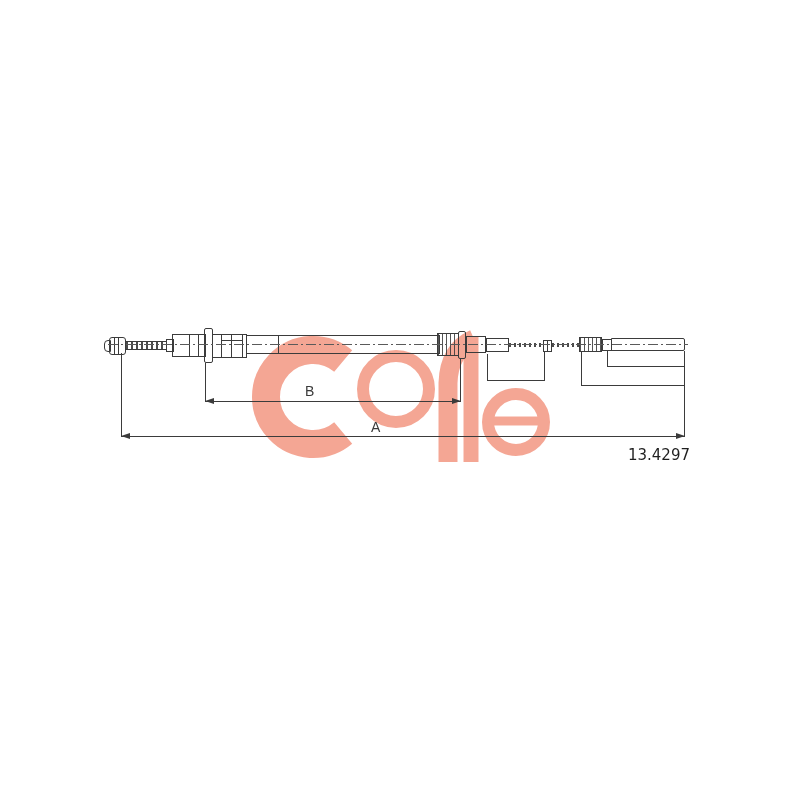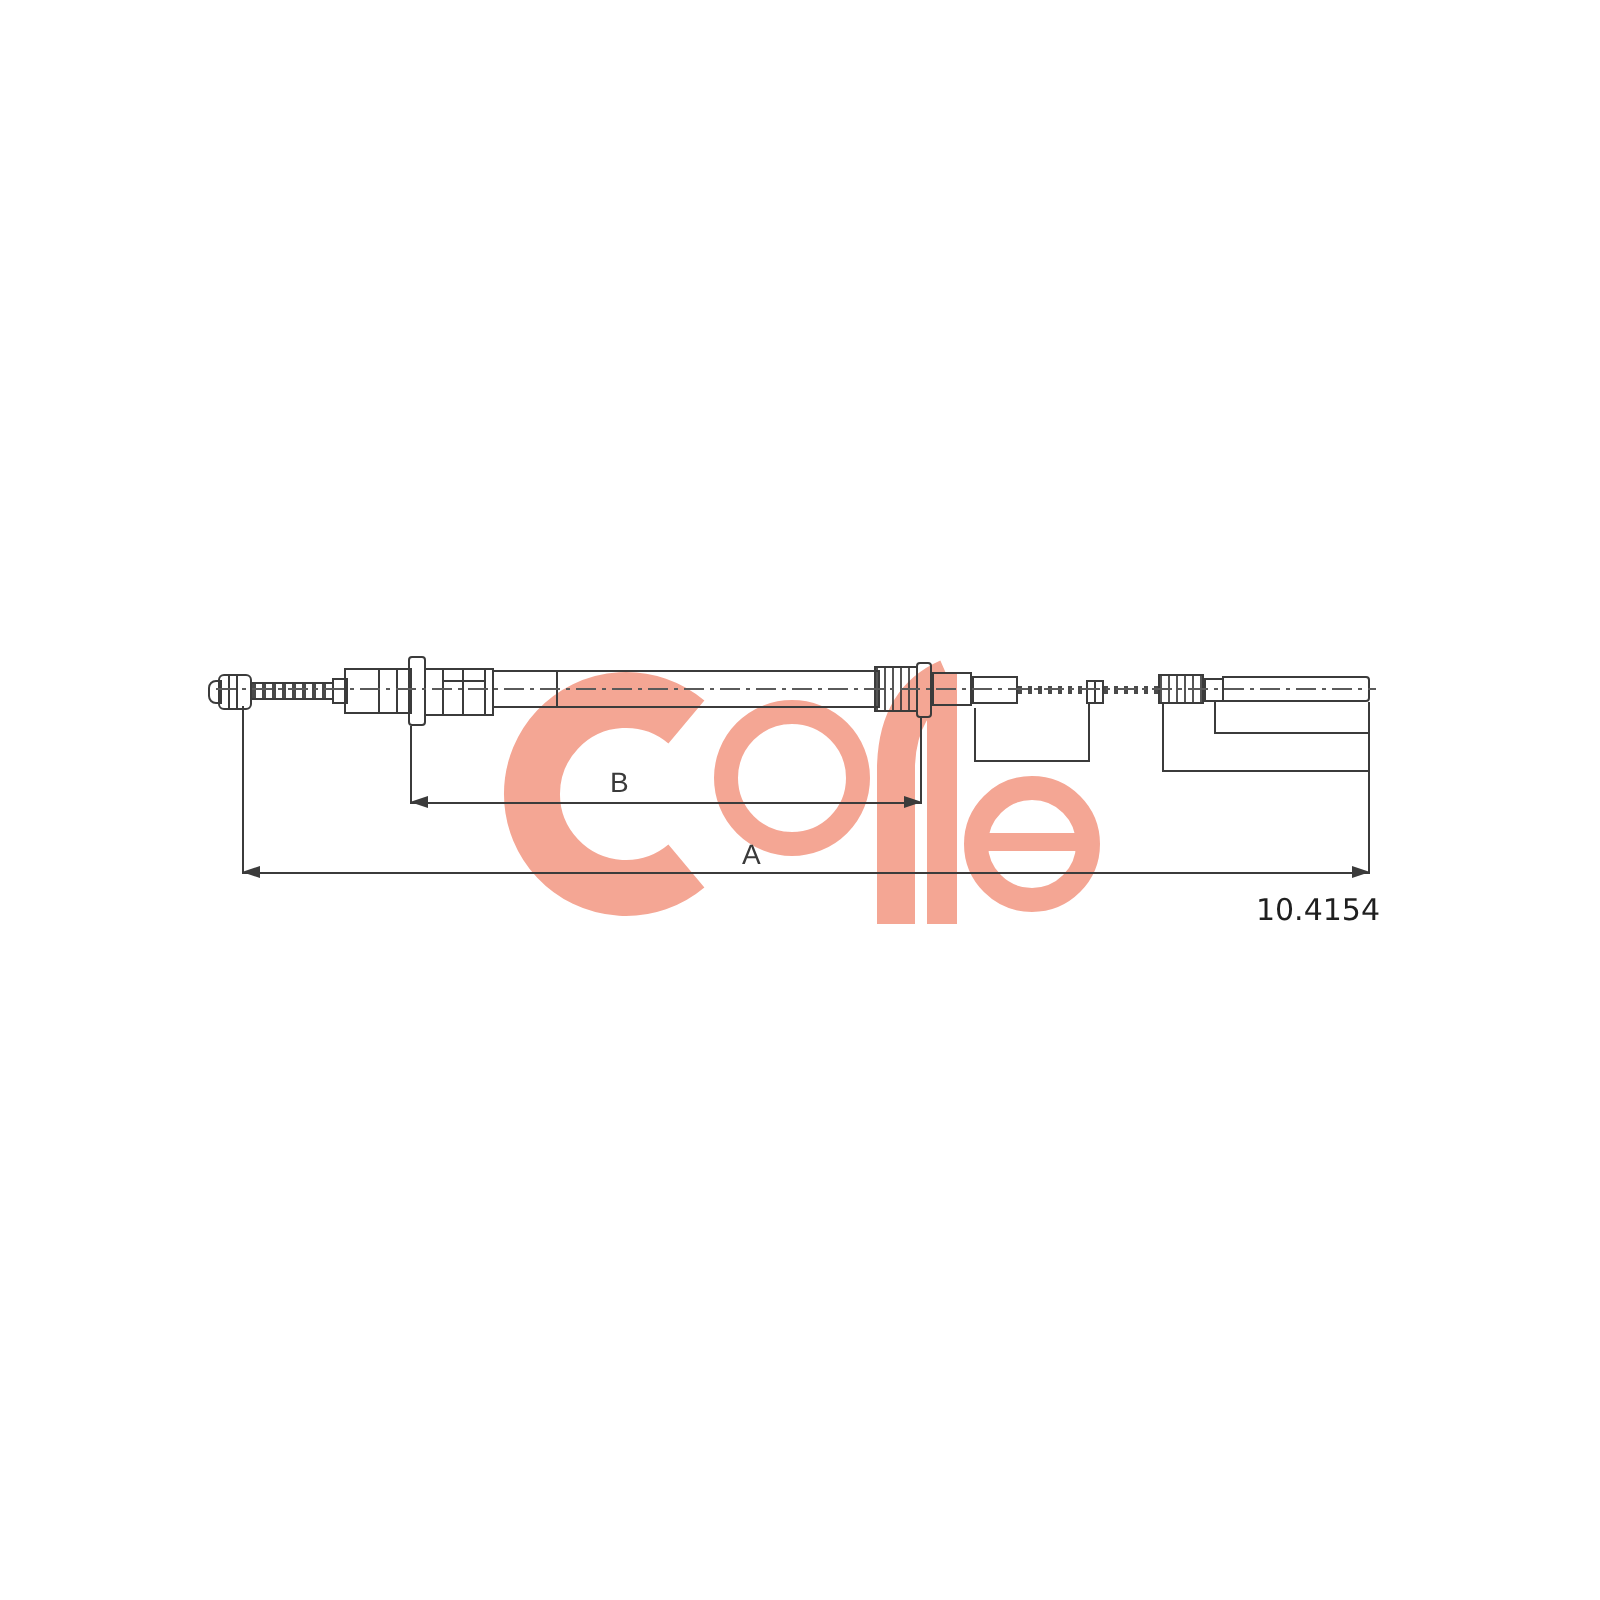--- a/index.html
+++ b/index.html
@@ -87,14 +87,14 @@
   <div class="arrow right" style="left:452px;top:398px;"></div>
   <div class="dim-label" style="left:305px;top:384px;">B</div>
 
   <div class="ln vt" style="left:121px;top:353px;height:84px;"></div>
   <div class="ln vt" style="left:684px;top:351px;height:86px;"></div>
   <div class="ln hz" style="left:121px;top:436px;width:564px;"></div>
   <div class="arrow left" style="left:121px;top:433px;"></div>
   <div class="arrow right" style="left:676px;top:433px;"></div>
   <div class="dim-label" style="left:371px;top:420px;">A</div>
 
-  <div class="part-number">10.4154</div>
+  <div class="part-number">13.4297</div>
 </div>
 
 </body></html>

